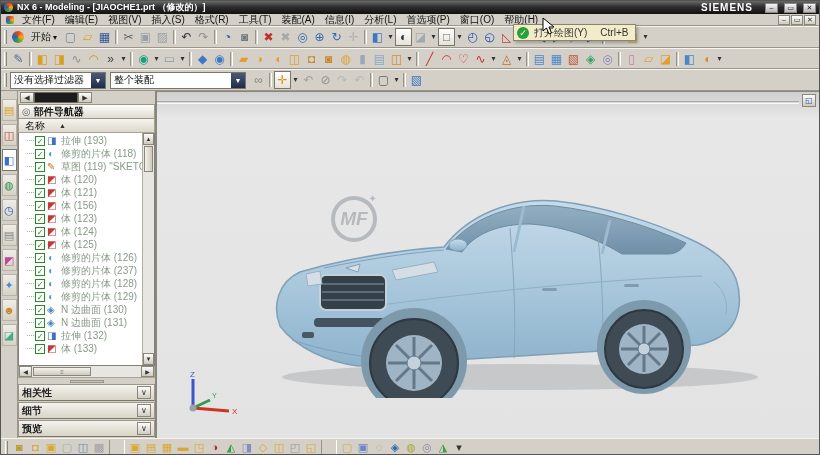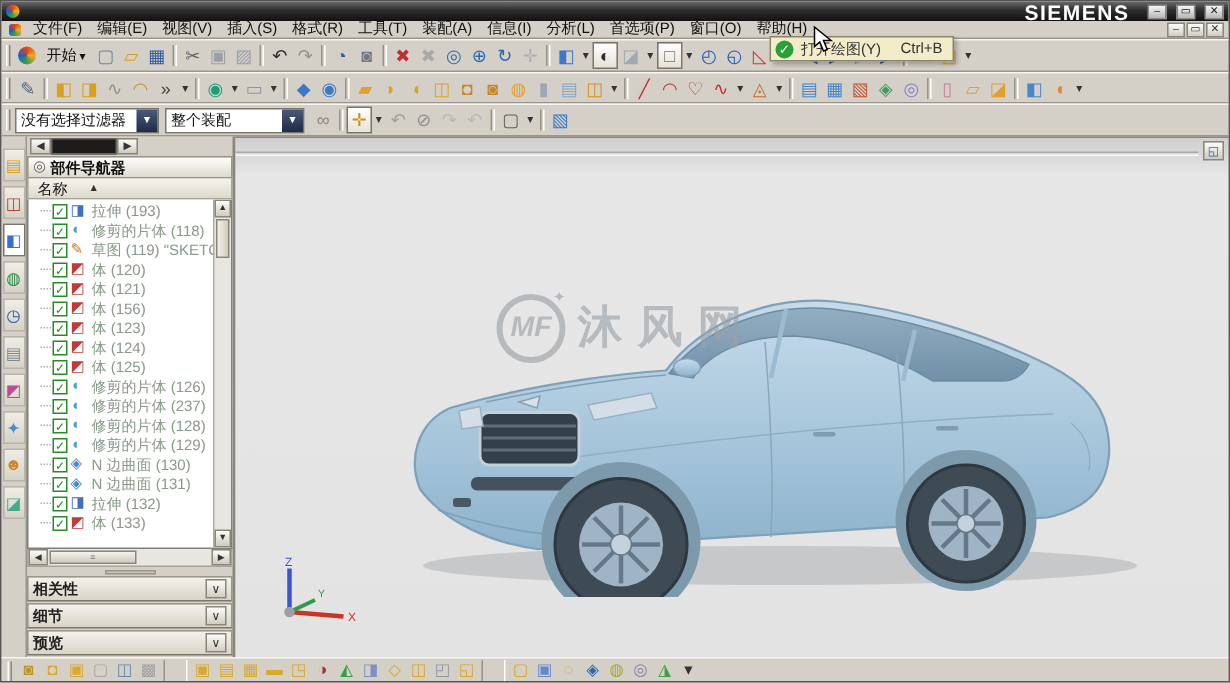--- a/index.html
+++ b/index.html
@@ -8,21 +8,21 @@
   #app { position:relative; width:820px; height:455px; background:#d4d0c8; overflow:hidden;
          border:1px solid #555; }
 
   
   #titlebar { height:13px; display:flex; align-items:center; gap:4px; padding:0 3px;
     background:linear-gradient(180deg,#6a6a6a 0%,#2e2e2e 45%,#111 100%); color:#fff; font-size:9px; }
   #titlebar .app-ball { width:9px; height:9px; border-radius:50%;
     background:conic-gradient(#e84610,#f8a820,#3fa040,#2060c0,#e84610); flex:0 0 auto; }
   #titlebar .ttext { font-weight:bold; white-space:nowrap; overflow:hidden; }
   #titlebar .spacer { flex:1; }
-  #titlebar .brand { font-weight:bold; letter-spacing:1px; font-size:14px; margin-right:6px; }
+  #titlebar .brand { font-weight:bold; letter-spacing:1px; font-size:10px; margin-right:6px; }
   .winbtn { width:13px; height:10px; margin-left:2px; background:linear-gradient(#f4f4f4,#b8b8b8);
     border:1px solid #888; color:#222; font-size:7px; line-height:8px; text-align:center; }
 
   
   #menubar { height:12px; display:flex; align-items:center; background:#d4d0c8;
     border-bottom:1px solid #9a968c; font-size:10px; padding:0 2px; }
   #menubar .child-ball { width:8px; height:8px; border-radius:2px; margin:0 3px;
     background:conic-gradient(#e84610,#f8a820,#3fa040,#2060c0,#e84610); }
   .menu-item { padding:0 5px; white-space:nowrap; color:#111; line-height:12px; }
   #menubar .spacer { flex:1; }
@@ -142,20 +142,21 @@
     border-top:1px solid #f7f5f0; padding-left:2px; overflow:hidden; }
   #bottombar .tbtn { height:16px; min-width:16px; font-size:11px; }
 </style>
 </head>
 <body>
 
 <div id="app" data-name="nx-application-window">
 
   <div id="titlebar" data-name="title-bar">
     <span class="app-ball" data-name="nx-app-icon"></span>
+    <span class="ttext" data-name="window-title">NX 6 - Modeling - [JIAOCHE1.prt （修改的）]</span>
     <span class="spacer"></span>
     <span class="brand" data-name="siemens-logo">SIEMENS</span>
     <span class="winbtn" data-name="minimize-button">–</span>
     <span class="winbtn" data-name="maximize-button">▭</span>
     <span class="winbtn" data-name="close-button">✕</span>
   </div>
 
   <div id="menubar" data-name="menu-bar">
     <span class="child-ball" data-name="document-icon"></span>
 
@@ -383,21 +384,21 @@
       <span class="tbtn" data-name="dropdown-caret">▾</span>
 
   </div>
 
   <div id="selbar" class="toolbar" data-name="selection-bar">
     <span class="grip" data-name="toolbar-grip"></span>
     <div class="combo" style="width:96px;" data-name="selection-filter-combobox">
       <span class="cval" data-name="selection-filter-value">没有选择过滤器</span>
       <span class="cbtnx" data-name="combo-dropdown-icon">▼</span>
     </div>
-    <div class="combo" style="width:93px;align-items:center;" data-name="selection-scope-combobox">
+    <div class="combo" style="width:136px;align-items:center;" data-name="selection-scope-combobox">
       <span class="cval" data-name="selection-scope-value">整个装配</span>
       <span class="cbtnx" data-name="combo-dropdown-icon">▼</span>
     </div>
 
       <span class="tbtn" data-name="binoculars-icon" style="color: rgb(136, 136, 136);">∞</span>
 
       <span class="tbtn" data-name="toolbar-separator"></span>
 
       <span class="tbtn" data-name="snap-point-icon" data-boxed="1" style="color: rgb(208, 144, 32);">✛</span>
 
@@ -684,21 +685,20 @@
         </g>
         <circle cx="382" cy="191" r="6" fill="#c3d2dc" stroke="#64788a"></circle>
       </svg>
 
       <div id="watermark" data-name="watermark">
         <span class="wlogo" data-name="watermark-logo">
           <span>MF</span>
           <span class="star" data-name="star-icon">✦</span>
         </span>
         <span class="wcol">
-          <span class="wbrand" data-name="watermark-brand">沐风网</span>
         </span>
       </div>
 
       <svg id="triad" width="62" height="46" viewBox="0 0 62 46" data-name="coordinate-triad">
         <line x1="14" y1="38" x2="14" y2="9" stroke="#3a56c8" stroke-width="3"></line>
         <line x1="14" y1="38" x2="50" y2="41" stroke="#cc3322" stroke-width="3"></line>
         <line x1="14" y1="38" x2="31" y2="30" stroke="#2f9a4f" stroke-width="2.5"></line>
         <circle cx="14" cy="38" r="3.5" fill="#9aa0a6"></circle>
         <text x="11" y="7" font-size="8" fill="#3a56c8" data-name="z-axis-label" id="axis-z">Z</text>
         <text x="53" y="44" font-size="8" fill="#cc3322" data-name="x-axis-label" id="axis-x">X</text>

